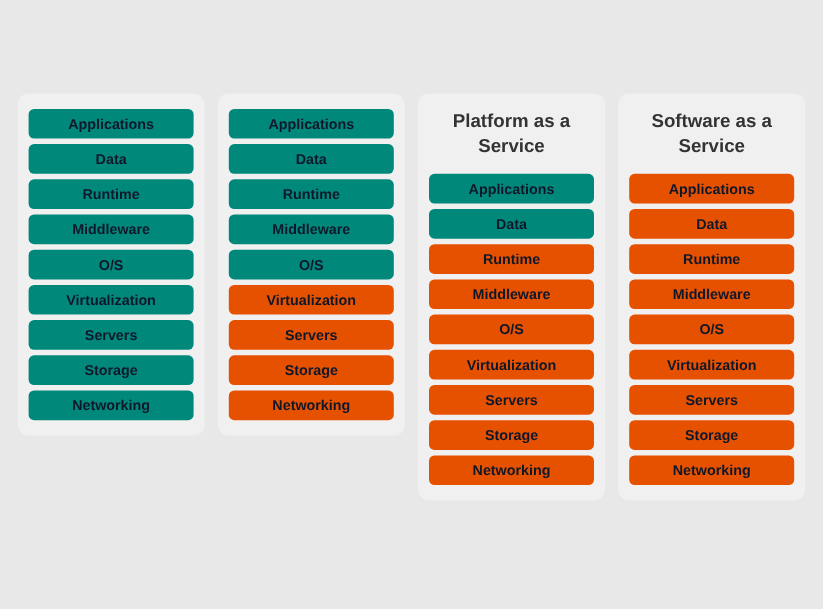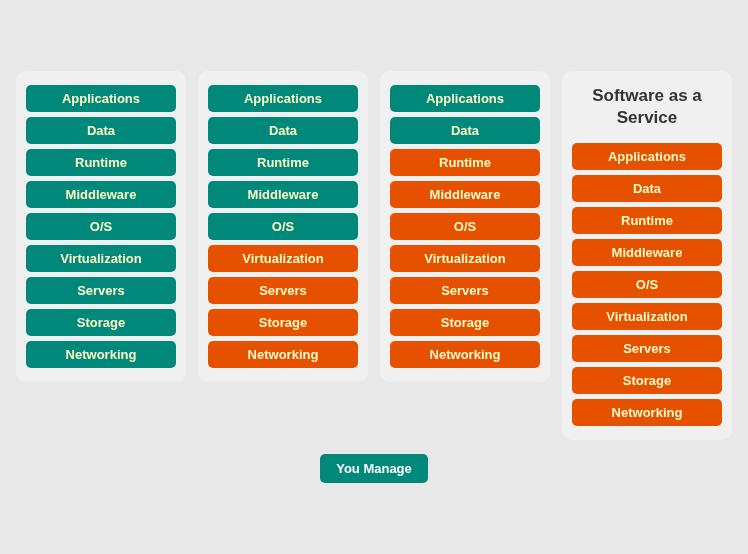--- a/index.html
+++ b/index.html
@@ -48,21 +48,21 @@
       gap: 5px;
       width: 100%;
     }
 
     .item {
       border-radius: 5px;
       padding: 6px 4px;
       text-align: center;
       font-size: 13px;
       font-weight: 600;
-      color: #fef9c3;
+      color: #0f172a;
     }
 
     .teal { background: #00897b; }
     .orange { background: #e65100; }
 
     .legend-row {
       display: flex;
       justify-content: center;
       gap: 40px;
       margin-top: 14px;
@@ -101,20 +101,21 @@
         <div class="item teal">Runtime</div>
         <div class="item teal">Middleware</div>
         <div class="item teal">O/S</div>
         <div class="item orange">Virtualization</div>
         <div class="item orange">Servers</div>
         <div class="item orange">Storage</div>
         <div class="item orange">Networking</div>
       </div>
     </div>
     <div class="column">
+      <div class="column-title">Platform as a Service</div>
       <div class="items">
         <div class="item teal">Applications</div>
         <div class="item teal">Data</div>
         <div class="item orange">Runtime</div>
         <div class="item orange">Middleware</div>
         <div class="item orange">O/S</div>
         <div class="item orange">Virtualization</div>
         <div class="item orange">Servers</div>
         <div class="item orange">Storage</div>
         <div class="item orange">Networking</div>
@@ -130,14 +131,13 @@
         <div class="item orange">O/S</div>
         <div class="item orange">Virtualization</div>
         <div class="item orange">Servers</div>
         <div class="item orange">Storage</div>
         <div class="item orange">Networking</div>
       </div>
     </div>
   </div>
 
 <div class="legend-row">
-  <span class="legend-item teal">You Manage</span>
 </div>
 
 </body></html>

